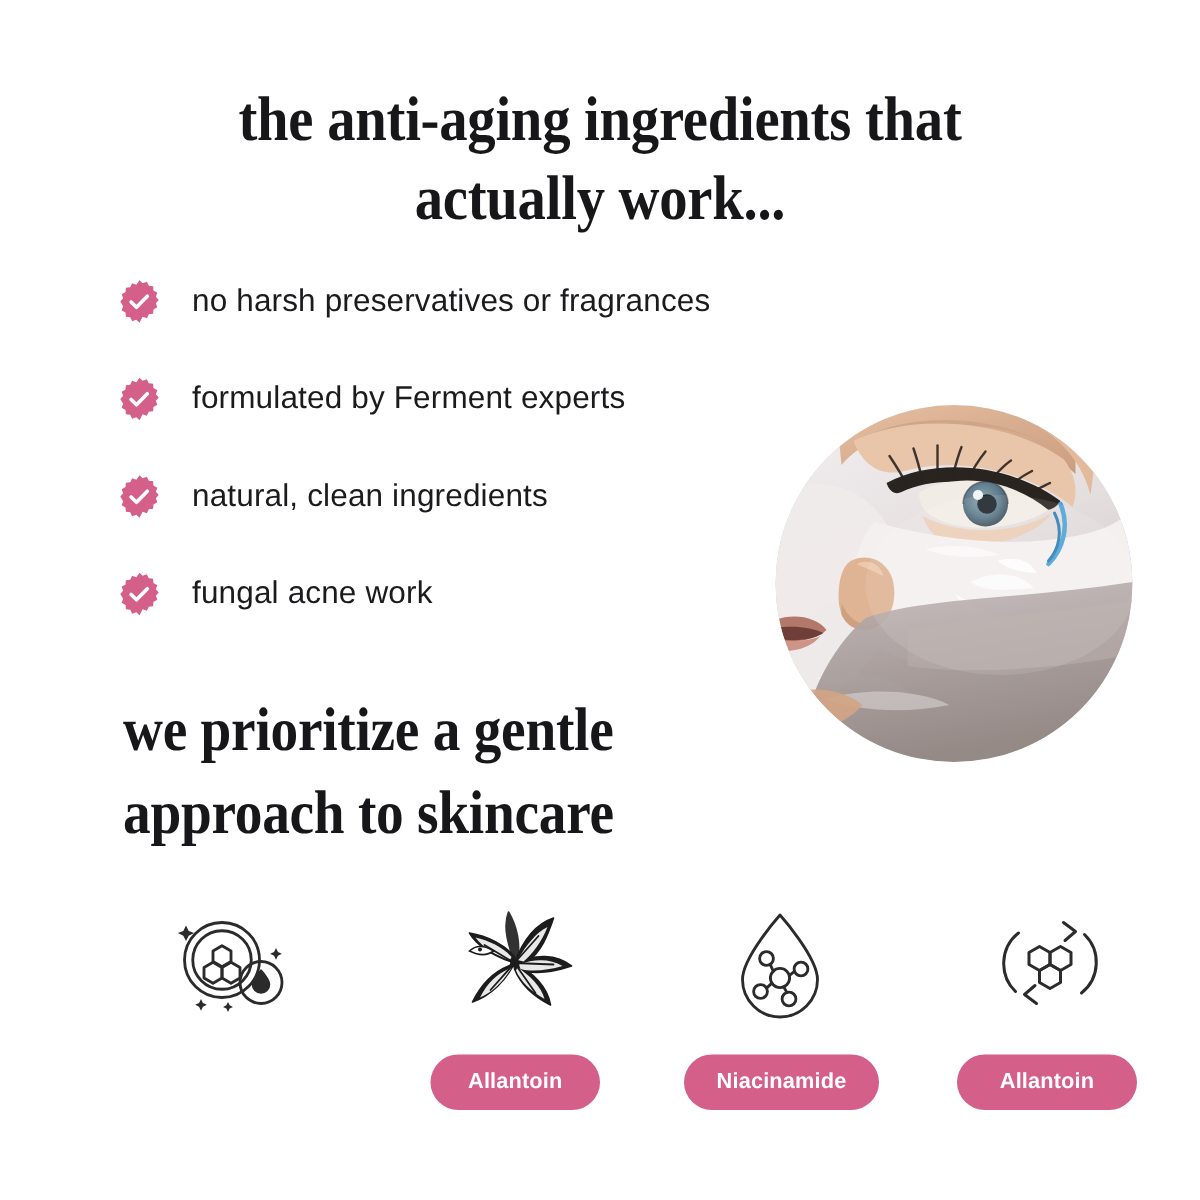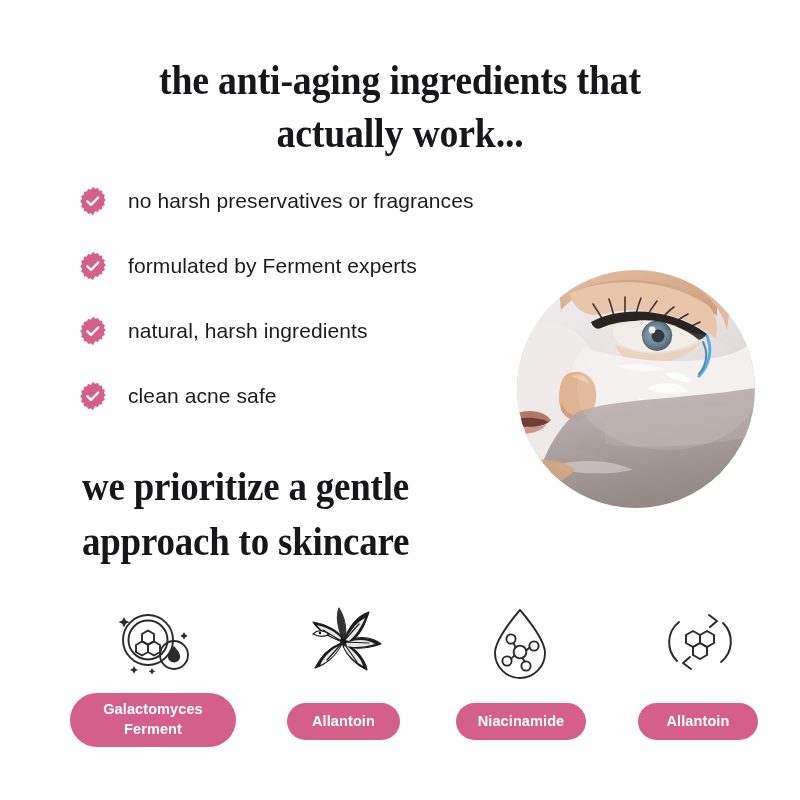--- a/index.html
+++ b/index.html
@@ -148,31 +148,31 @@
       <span class="bullet-text">formulated by Ferment experts</span>
     </div>
 
     <div class="bullet-row">
       <span class="badge">
         <svg viewBox="0 0 30 30" xmlns="http://www.w3.org/2000/svg">
           <path fill="#d4608a" d="M15 0.8l2.1 2.0 2.8-0.9 1.3 2.6 2.9 0.3 0.2 2.9 2.6 1.4-1.0 2.8 1.9 2.1-1.9 2.1 1.0 2.8-2.6 1.4-0.2 2.9-2.9 0.3-1.3 2.6-2.8-0.9L15 29.2l-2.1-2.0-2.8 0.9-1.3-2.6-2.9-0.3-0.2-2.9-2.6-1.4 1.0-2.8L2.2 15l1.9-2.1-1.0-2.8 2.6-1.4 0.2-2.9 2.9-0.3 1.3-2.6 2.8 0.9z"></path>
           <path fill="none" stroke="#ffffff" stroke-width="2.4" stroke-linecap="round" stroke-linejoin="round" d="M9.4 15.3l3.6 3.6 7.2-7.4"></path>
         </svg>
       </span>
-      <span class="bullet-text">natural, harsh ingredients</span>
+      <span class="bullet-text">natural, clean ingredients</span>
     </div>
 
     <div class="bullet-row">
       <span class="badge">
         <svg viewBox="0 0 30 30" xmlns="http://www.w3.org/2000/svg">
           <path fill="#d4608a" d="M15 0.8l2.1 2.0 2.8-0.9 1.3 2.6 2.9 0.3 0.2 2.9 2.6 1.4-1.0 2.8 1.9 2.1-1.9 2.1 1.0 2.8-2.6 1.4-0.2 2.9-2.9 0.3-1.3 2.6-2.8-0.9L15 29.2l-2.1-2.0-2.8 0.9-1.3-2.6-2.9-0.3-0.2-2.9-2.6-1.4 1.0-2.8L2.2 15l1.9-2.1-1.0-2.8 2.6-1.4 0.2-2.9 2.9-0.3 1.3-2.6 2.8 0.9z"></path>
           <path fill="none" stroke="#ffffff" stroke-width="2.4" stroke-linecap="round" stroke-linejoin="round" d="M9.4 15.3l3.6 3.6 7.2-7.4"></path>
         </svg>
       </span>
-      <span class="bullet-text">clean acne safe</span>
+      <span class="bullet-text">fungal acne work</span>
     </div>
 
   </div>
 
   <div class="photo-circle">
     <svg class="ph-svg" viewBox="0 0 238 238" xmlns="http://www.w3.org/2000/svg">
       <defs>
         <clipPath id="circClip">
             <circle cx="119" cy="119" r="119"></circle>
           </clipPath>
@@ -335,23 +335,20 @@
         <path d="M36 65 L28 59 L35 53"></path>
         <path d="M38 27l7 4v8l-7 4-7-4v-8z"></path>
         <path d="M52 27l7 4v8l-7 4-7-4v-8z"></path>
         <path d="M45 39l7 4v8l-7 4-7-4v-8z"></path>
       </svg>
     </div>
 
   </div>
 
   <div class="pill-row">
-    <div class="pill" style="left:70px; top:3px; width:166px; height:54px;">
-      <span>Galactomyces Ferment</span>
-    </div>
     <div class="pill" style="left:287px; top:13px; width:113px; height:37px;">
       <span>Allantoin</span>
     </div>
     <div class="pill" style="left:456px; top:13px; width:130px; height:37px;">
       <span>Niacinamide</span>
     </div>
     <div class="pill" style="left:638px; top:13px; width:120px; height:37px;">
       <span>Allantoin</span>
     </div>
   </div>

